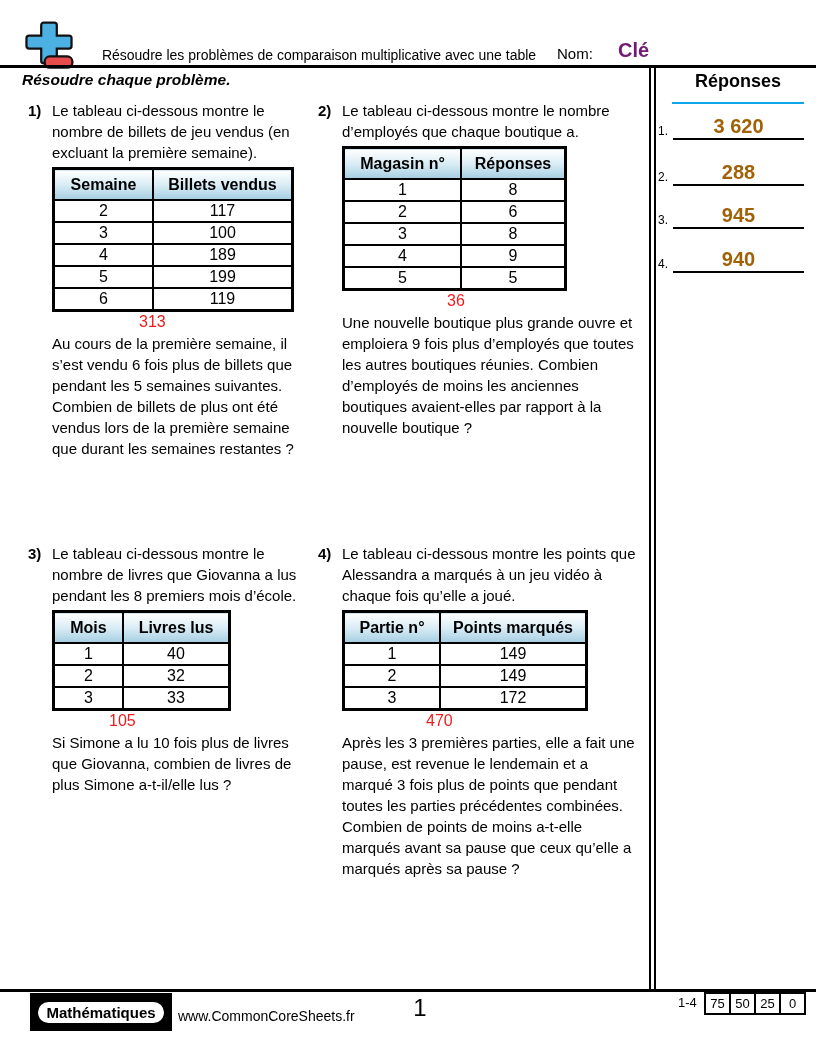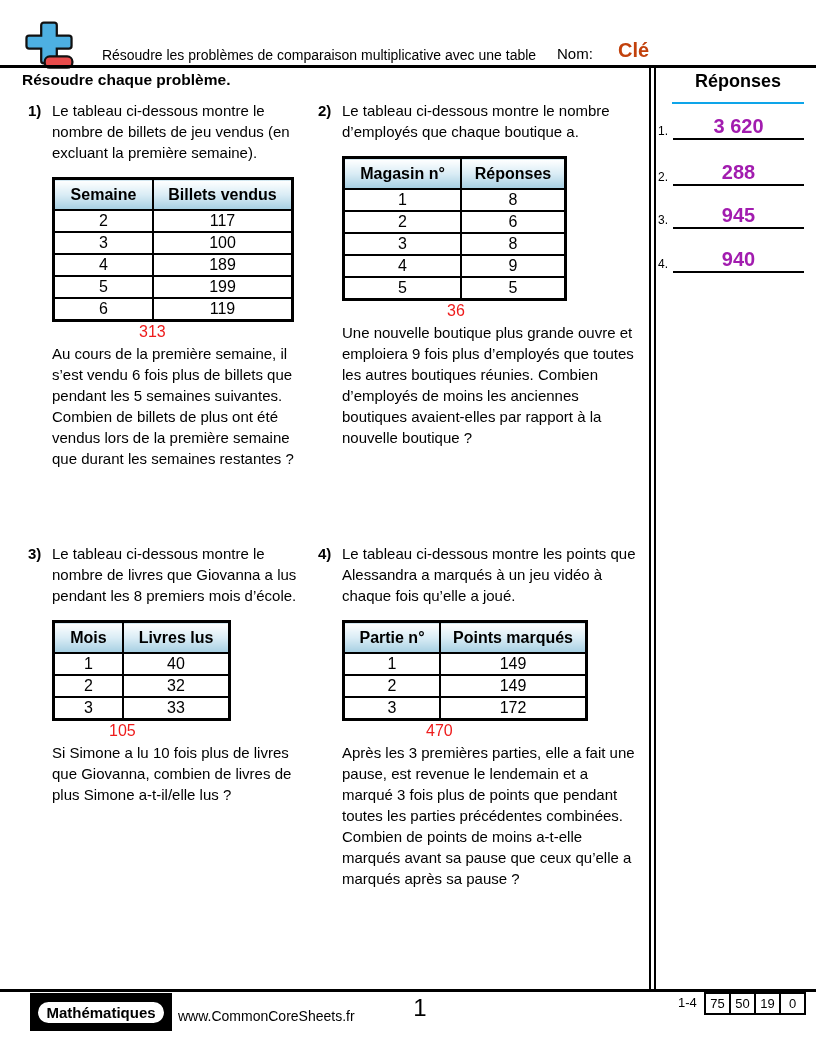--- a/index.html
+++ b/index.html
@@ -3,40 +3,40 @@
 <meta charset="utf-8">
 <style>
   html,body{margin:0;padding:0;background:#fff;}
   .page{position:relative;width:816px;height:1056px;background:#fff;overflow:hidden;
         font-family:"Liberation Sans",sans-serif;color:#000;}
 
   
   .logo{position:absolute;left:22px;top:20px;width:54px;height:52px;}
   .ws-title{position:absolute;left:99px;top:47px;width:440px;font-size:14px;text-align:center;}
   .name-label{position:absolute;left:557px;top:45px;font-size:15px;}
-  .name-value{position:absolute;left:618px;top:39px;font-size:20px;font-weight:bold;color:#c2410c;}
+  .name-value{position:absolute;left:618px;top:39px;font-size:20px;font-weight:bold;color:#701a75;}
   .top-rule{position:absolute;left:0;top:65px;width:816px;height:3px;background:#000;}
-  .instructions{position:absolute;left:22px;top:71px;font-size:15.5px;font-weight:bold;}
+  .instructions{position:absolute;left:22px;top:71px;font-size:15.5px;font-weight:bold;font-style:italic;}
 
   
   .answers-sep{position:absolute;left:649px;top:68px;height:921px;width:3px;
                border-left:2px solid #000;border-right:2px solid #000;}
   .answers-heading{position:absolute;left:672px;top:71px;width:132px;text-align:center;
                    font-size:18px;font-weight:bold;border-bottom:2px solid #0ea5e9;padding-bottom:10px;}
   .ans{position:absolute;left:658px;width:146px;height:28px;display:flex;align-items:flex-end;}
   .ans-num{font-size:12px;padding-bottom:2px;}
   .ans-line{flex:1;border-bottom:2px solid #000;text-align:center;margin-left:5px;}
-  .ans-val{color:#a21caf;font-weight:bold;font-size:20px;line-height:24px;}
+  .ans-val{color:#a16207;font-weight:bold;font-size:20px;line-height:24px;}
 
   
   .problem{position:absolute;font-size:15px;line-height:21px;}
   .pnum{position:absolute;left:0;top:0;font-weight:bold;}
   .pbody{margin-left:24px;}
   .pbody p{margin:0;}
-  .ptable{border-collapse:collapse;border:3px solid #000;margin-top:14px;}
+  .ptable{border-collapse:collapse;border:3px solid #000;margin-top:4px;}
   .ptable th{border:2px solid #000;font-size:16px;font-weight:bold;height:27px;
              padding:1px 6px;text-align:center;
              background:linear-gradient(180deg,#ffffff 0%,#d9ecf5 50%,#a6cfe2 100%);}
   .ptable td{border:2px solid #000;font-size:16px;height:20px;line-height:20px;
              padding:0 4px;text-align:center;}
   .sum{color:#ee1c1c;font-size:16px;line-height:19px;text-align:left;}
   .question{margin-top:2px !important;}
 
   
   .footer-rule{position:absolute;left:0;top:989px;width:816px;height:3px;background:#000;}
@@ -230,19 +230,19 @@
     <div class="badge-pill">Mathématiques</div>
   </div>
   <div class="site-url">www.CommonCoreSheets.fr</div>
   <div class="page-number">1</div>
   <div class="problem-range">1-4</div>
   <table class="score-table">
     <tbody>
         <tr>
       <td>75</td>
       <td>50</td>
-      <td>19</td>
+      <td>25</td>
       <td>0</td>
     </tr>
   </tbody>
     </table>
 
 </div>
 
 </body></html>

